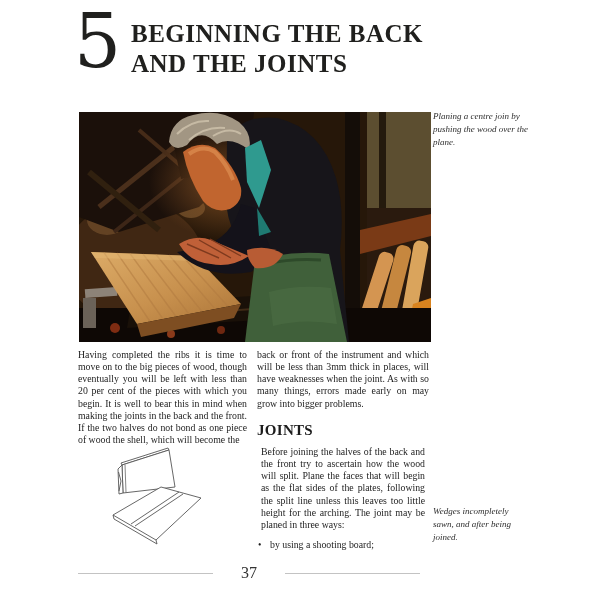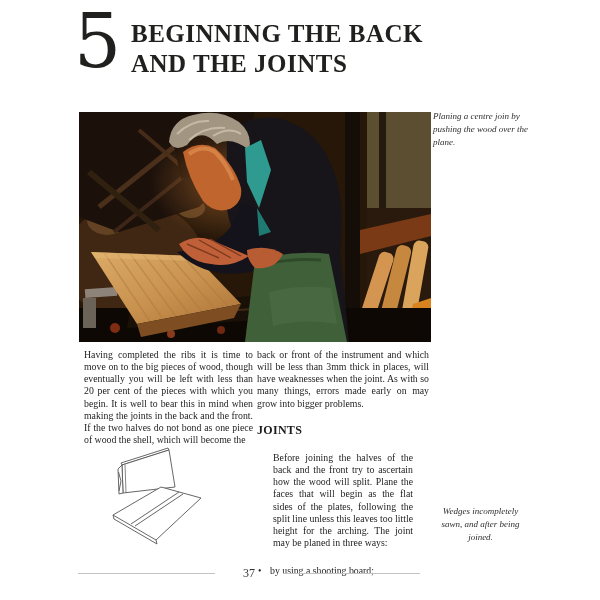--- a/index.html
+++ b/index.html
@@ -28,52 +28,52 @@
     overflow:hidden;background:#241509;
   }
   .photo svg{display:block;}
 
   
   .margin-note{
     position:absolute;width:95px;
     font-size:9px;font-style:italic;line-height:1.45;color:#2e2e2e;
   }
   .note-photo{left:433px;top:110px;}
-  .note-diagram{left:433px;top:505px;text-align:center;}
+  .note-diagram{left:433px;top:505px;}
 
   
   .col{
     position:absolute;top:349px;
     font-size:9.8px;line-height:12.15px;text-align:justify;
   }
-  .col-left{left:84px;width:169px;}
+  .col-left{left:78px;width:169px;}
   .col-right{left:257px;width:172px;}
   .section-heading{
-    font-weight:bold;font-size:12px;letter-spacing:.3px;
+    font-weight:bold;font-size:15px;letter-spacing:.3px;
     margin:14px 0 10px 0;text-align:left;
   }
   .bullets{margin:8px 16px 0 0;padding:0;list-style:none;}
   .bullets li{
     position:relative;padding-left:13px;margin:0 0 1px 0;text-align:justify;
   }
   .bullets li::before{
     content:"\2022";position:absolute;left:1px;top:0;
   }
 
   
   .diagram{position:absolute;left:95px;top:447px;width:140px;height:105px;}
 
   
   .footer{
     position:absolute;left:78px;top:566px;width:342px;height:14px;
     display:flex;align-items:center;
   }
   .footer .rule{flex:1;height:1px;background:#c3c3c3;}
   .footer .page-number{
-    padding:0 28px;font-size:12px;color:#333;line-height:1;text-align:right;
+    padding:0 28px;font-size:16px;color:#333;line-height:1;text-align:right;
   }
 </style>
 </head>
 <body>
 
 <div class="page">
 
   <div class="chapter-number">5</div>
   <div class="chapter-title">
     <div>BEGINNING THE BACK</div>
@@ -183,21 +183,21 @@
 
   <div class="margin-note note-photo">Planing a centre join by pushing the wood over the plane.</div>
 
   <div class="col col-left">
     <p style="margin:0">Having completed the ribs it is time to move on to the big pieces of wood, though eventually you will be left with less than 20 per cent of the pieces with which you begin. It is well to bear this in mind when making the joints in the back and the front. If the two halves do not bond as one piece of wood the shell, which will become the</p>
   </div>
 
   <div class="col col-right">
     <p style="margin:0">back or front of the instrument and which will be less than 3mm thick in places, will have weaknesses when the joint. As with so many things, errors made early on may grow into bigger problems.</p>
     <div class="section-heading">JOINTS</div>
-    <p style="margin:16px">Before joining the halves of the back and the front try to ascertain how the wood will split. Plane the faces that will begin as the flat sides of the plates, following the split line unless this leaves too little height for the arching. The joint may be planed in three ways:</p>
+    <p style="margin:4px">Before joining the halves of the back and the front try to ascertain how the wood will split. Plane the faces that will begin as the flat sides of the plates, following the split line unless this leaves too little height for the arching. The joint may be planed in three ways:</p>
     <ul class="bullets">
       <li>by using a shooting board;</li>
     </ul>
   </div>
 
   <div class="diagram">
     <svg width="140" height="105" viewBox="0 0 140 105">
       <g fill="#ffffff" stroke="#565656" stroke-width="0.9" stroke-linejoin="round">
 
         <g>

